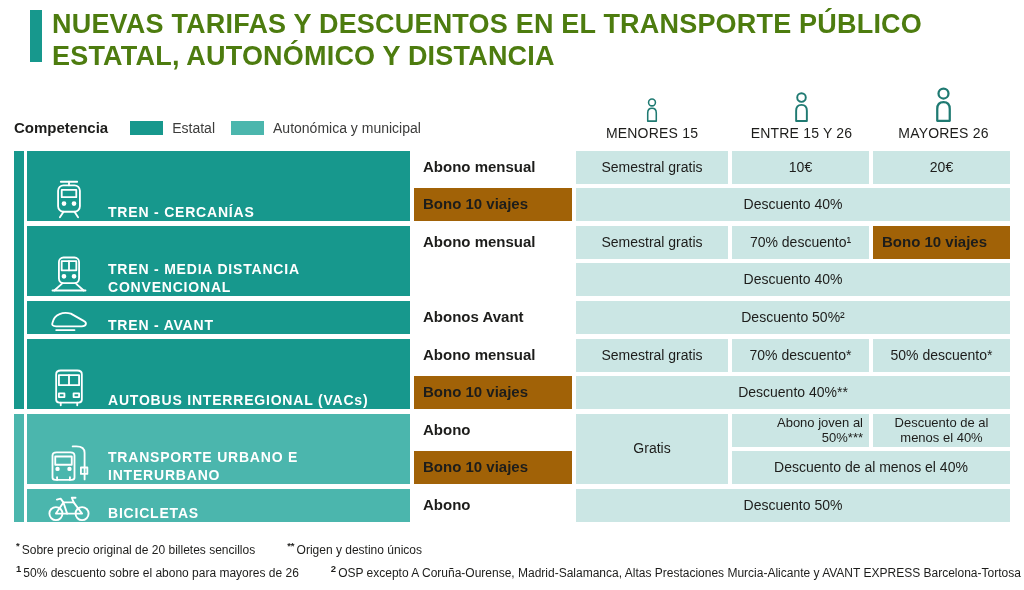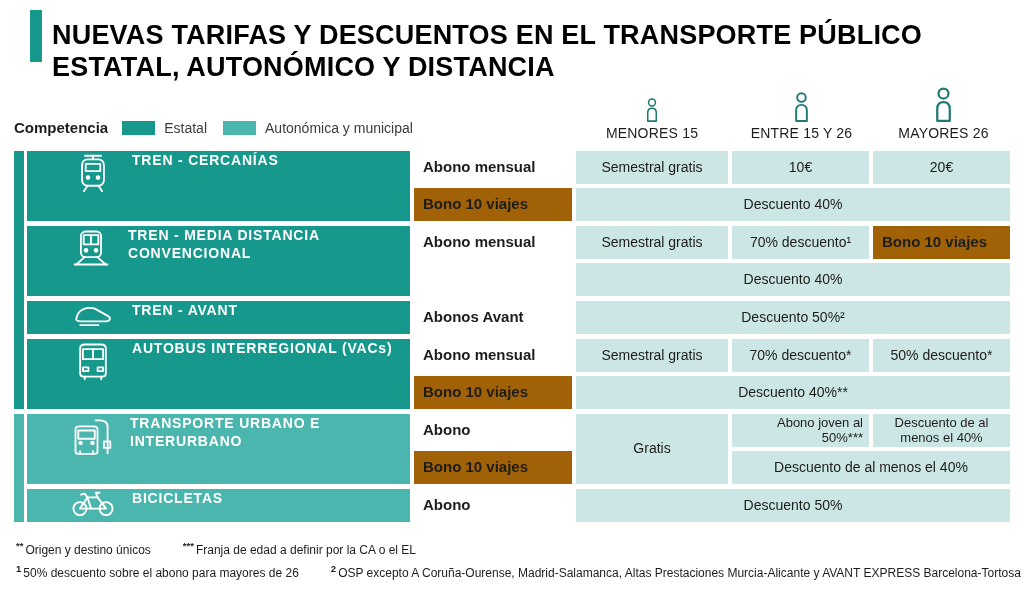--- a/index.html
+++ b/index.html
@@ -3,42 +3,42 @@
 <meta charset="utf-8">
 <style>
   * { margin:0; padding:0; box-sizing:border-box; }
   html,body { background:#fff; }
   .page {
     position:relative; width:1024px; height:590px; background:#fff;
     font-family:"Liberation Sans", sans-serif; color:#1d1d1b; overflow:hidden;
   }
   
   .title-accent { position:absolute; left:30px; top:10px; width:12px; height:52px; background:#17988d; }
-  .title { position:absolute; left:52px; top:20px; font-size:27px; font-weight:bold; line-height:1.18; letter-spacing:.2px; color:#000000; }
+  .title { position:absolute; left:52px; top:9px; font-size:27px; font-weight:bold; line-height:1.18; letter-spacing:.2px; color:#4d7c0f; }
   
   .legend { position:absolute; left:14px; top:119px; display:flex; align-items:center; }
-  .legend-title { font-size:15px; font-weight:bold; margin-right:14px;text-align:center; }
+  .legend-title { font-size:15px; font-weight:bold; margin-right:22px;text-align:center; }
   .legend-swatch { width:33px; height:14px; display:inline-block; }
   .legend-item { display:flex; align-items:center; margin-right:16px; }
   .legend-item .legend-label { font-size:14px; margin-left:9px; color:#3c3c3b; }
   
   .col-head { position:absolute; text-align:center; }
   .col-head .ic { height:38px; display:flex; align-items:flex-end; justify-content:center; }
   .col-head .cl { font-size:14px; font-weight:normal; margin-top:3px; letter-spacing:.2px; }
   .ch-1 { left:576px; top:84px; width:152px; }
   .ch-2 { left:733px; top:84px; width:137px; }
   .ch-3 { left:875px; top:84px; width:137px; }
   
   .table { position:absolute; left:14px; top:151px; width:998px; }
   .stripe { position:absolute; left:0; width:10px; }
   .stripe-estatal { top:0; height:258px; background:#17988d; }
   .stripe-autonomica { top:263px; height:108px; background:#4bb6ad; }
   .groups { margin-left:13px; display:flex; flex-direction:column; gap:5px; }
   .group { display:flex; gap:4px; }
-  .cat { width:383px; display:flex; align-items:flex-start; padding-left:43px; color:#fff; }
+  .cat { width:383px; display:flex; align-items:flex-end; padding-left:19px; color:#fff; }
   .cat.estatal { background:#17988d; }
   .cat.autonomica { background:#4bb6ad; }
   .cat-icon { width:46px; display:flex; justify-content:center; }
   .cat-icon svg { display:block; }
   .cat-label { margin-left:16px; font-size:14px; font-weight:bold; letter-spacing:.8px; line-height:1.3; max-width:290px; }
   .grid { display:grid; grid-template-columns:158px 152px 137px 137px; gap:4px; grid-auto-rows:33px; }
   .cell { background:#cbe6e4; display:flex; align-items:center; justify-content:center; font-size:14px; text-align:center; line-height:1.12; }
   .cell.lbl { background:#fff; justify-content:flex-start; padding-left:9px; font-weight:bold; font-size:15px; text-align:left; }
   .cell.lbl.tint { background:#a16207; }
   .span3 { grid-column:2 / 5; }
@@ -249,21 +249,21 @@
         <div class="grid">
           <div class="cell lbl">Abono</div>
           <div class="cell span3">Descuento 50%</div>
         </div>
       </div>
 
     </div>
   </div>
 
   <div class="fnline fn1">
+    <span class="fn"><sup>*</sup><span>Sobre precio original de 20 billetes sencillos</span></span>
     <span class="fn"><sup>**</sup><span>Origen y destino únicos</span></span>
-    <span class="fn"><sup>***</sup><span>Franja de edad a definir por la CA o el EL</span></span>
   </div>
   <div class="fnline fn2">
     <span class="fn"><sup>1</sup><span>50% descuento sobre el abono para mayores de 26</span></span>
     <span class="fn"><sup>2</sup><span>OSP excepto A Coruña-Ourense, Madrid-Salamanca, Altas Prestaciones  Murcia-Alicante y AVANT EXPRESS Barcelona-Tortosa</span></span>
   </div>
 
 </div>
 
 </body></html>

